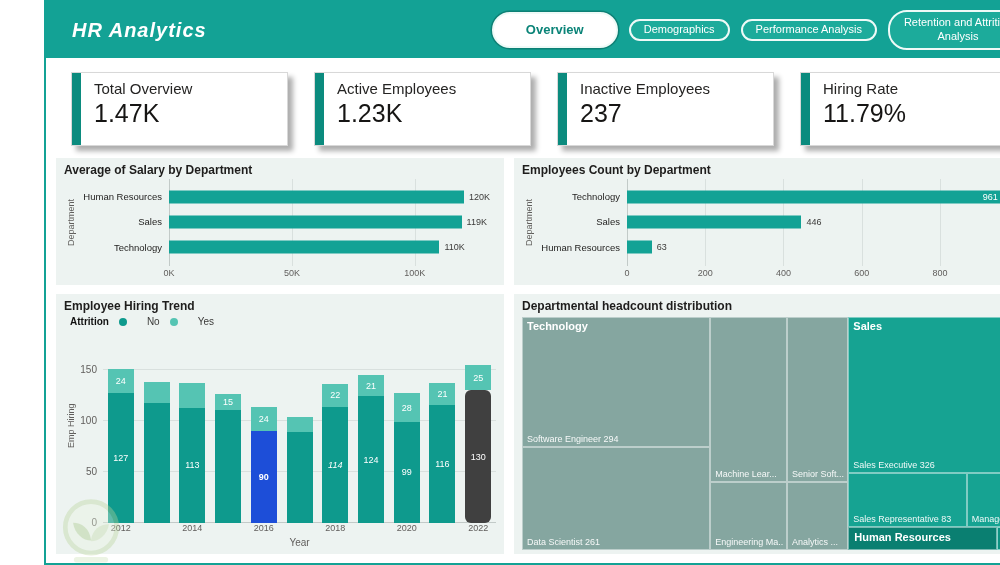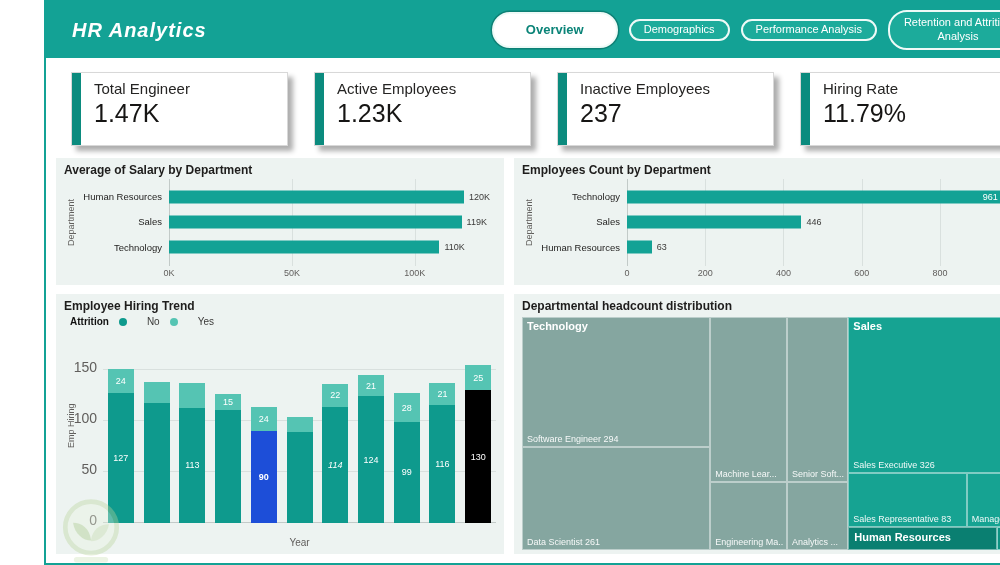--- a/index.html
+++ b/index.html
@@ -44,21 +44,21 @@
   .vlab.in { transform:translate(-100%,-50%); color:#fff; }
 
   
   .legend { display:flex; align-items:flex-end; gap:10px; font-size:10px; padding:1px 0 2px 6px; }
   .legend-title { font-weight:700; color:#111; }
   .legend-item { display:flex; align-items:center; gap:20px; color:#3b3a39; cursor:pointer; }
   .dot { width:8px; height:8px; border-radius:50%; display:inline-block; }
   .sbar { flex:1; display:grid; grid-template-columns:13px 26px 1fr; grid-template-rows:1fr 13px 14px; min-height:0; }
   .sbar .ytitle { grid-row:1; grid-column:1; }
   .sbar .ylabels { grid-row:1; grid-column:2; position:relative; }
-  .ytick { position:absolute; right:6px; font-size:14px; color:#605e5c; }
+  .ytick { position:absolute; right:6px; font-size:10px; color:#605e5c; }
   .sbar .plot { grid-row:1; grid-column:3; position:relative; display:flex; }
   .hgrid { position:absolute; left:0; right:0; height:1px; background:#d9e0de; }
   .hgrid.axis0 { background:#c2cac8; }
   .scol { flex:1; position:relative; height:100%; }
   .sbar-bar { position:absolute; bottom:0; left:50%; transform:translateX(-50%); width:26px; display:flex; flex-direction:column; }
   .seg { display:flex; align-items:center; justify-content:center; overflow:hidden; }
   .seglab { font-size:9px; color:#fff; }
   .sbar .xlabels { grid-row:2; grid-column:3; display:flex; }
   .sxlab { flex:1; text-align:center; font-size:9px; color:#605e5c; }
   .sbar .xtitle { grid-row:3; grid-column:3; text-align:center; font-size:10px; color:#605e5c; padding-top:1px; }
@@ -85,21 +85,21 @@
       <button class="tab">Demographics</button>
       <button class="tab">Performance Analysis</button>
       <button class="tab wide">Retention and Attrition Analysis</button>
     </nav>
   </header>
 
   <section class="kpis">
     <div class="kpi">
       <div class="kpi-accent"></div>
       <div class="kpi-body">
-        <div class="kpi-label">Total Engineer</div>
+        <div class="kpi-label">Total Overview</div>
         <div class="kpi-value">1.47K</div>
       </div>
     </div>
     <div class="kpi">
       <div class="kpi-accent"></div>
       <div class="kpi-body">
         <div class="kpi-label">Active Employees</div>
         <div class="kpi-value">1.23K</div>
       </div>
     </div>
@@ -311,25 +311,38 @@
                 <div class="seg" style="height: 84.6715%; background: rgb(14, 154, 141);">
                   <span class="seglab">116</span>
                 </div>
               </div>
             </div>
             <div class="scol">
               <div class="sbar-bar" style="height: 81.5789%;">
                 <div class="seg" style="height: 16.129%; background: rgb(85, 196, 179);">
                   <span class="seglab">25</span>
                 </div>
-                <div class="seg" style="height: 83.871%; background: #000000;">
+                <div class="seg" style="height: 83.871%; background: #404040; border-radius: 6px;">
                   <span class="seglab">130</span>
                 </div>
               </div>
             </div>
+          </div>
+        <div class="xlabels">
+            <div class="sxlab">2012</div>
+            <div class="sxlab"></div>
+            <div class="sxlab">2014</div>
+            <div class="sxlab"></div>
+            <div class="sxlab">2016</div>
+            <div class="sxlab"></div>
+            <div class="sxlab">2018</div>
+            <div class="sxlab"></div>
+            <div class="sxlab">2020</div>
+            <div class="sxlab"></div>
+            <div class="sxlab">2022</div>
           </div>
         <div class="xtitle">Year</div>
       </div>
     </section>
 
     <section class="panel" id="p-treemap">
       <h3 class="ptitle">Departmental headcount distribution</h3>
       <div class="tm-area" id="treemap">
         <div class="tm-cell" style="left: 0px; top: 0px; width: 37.5%; height: 56%; background: rgb(133, 166, 160);">
           <span class="tm-label">Software Engineer 294</span>

